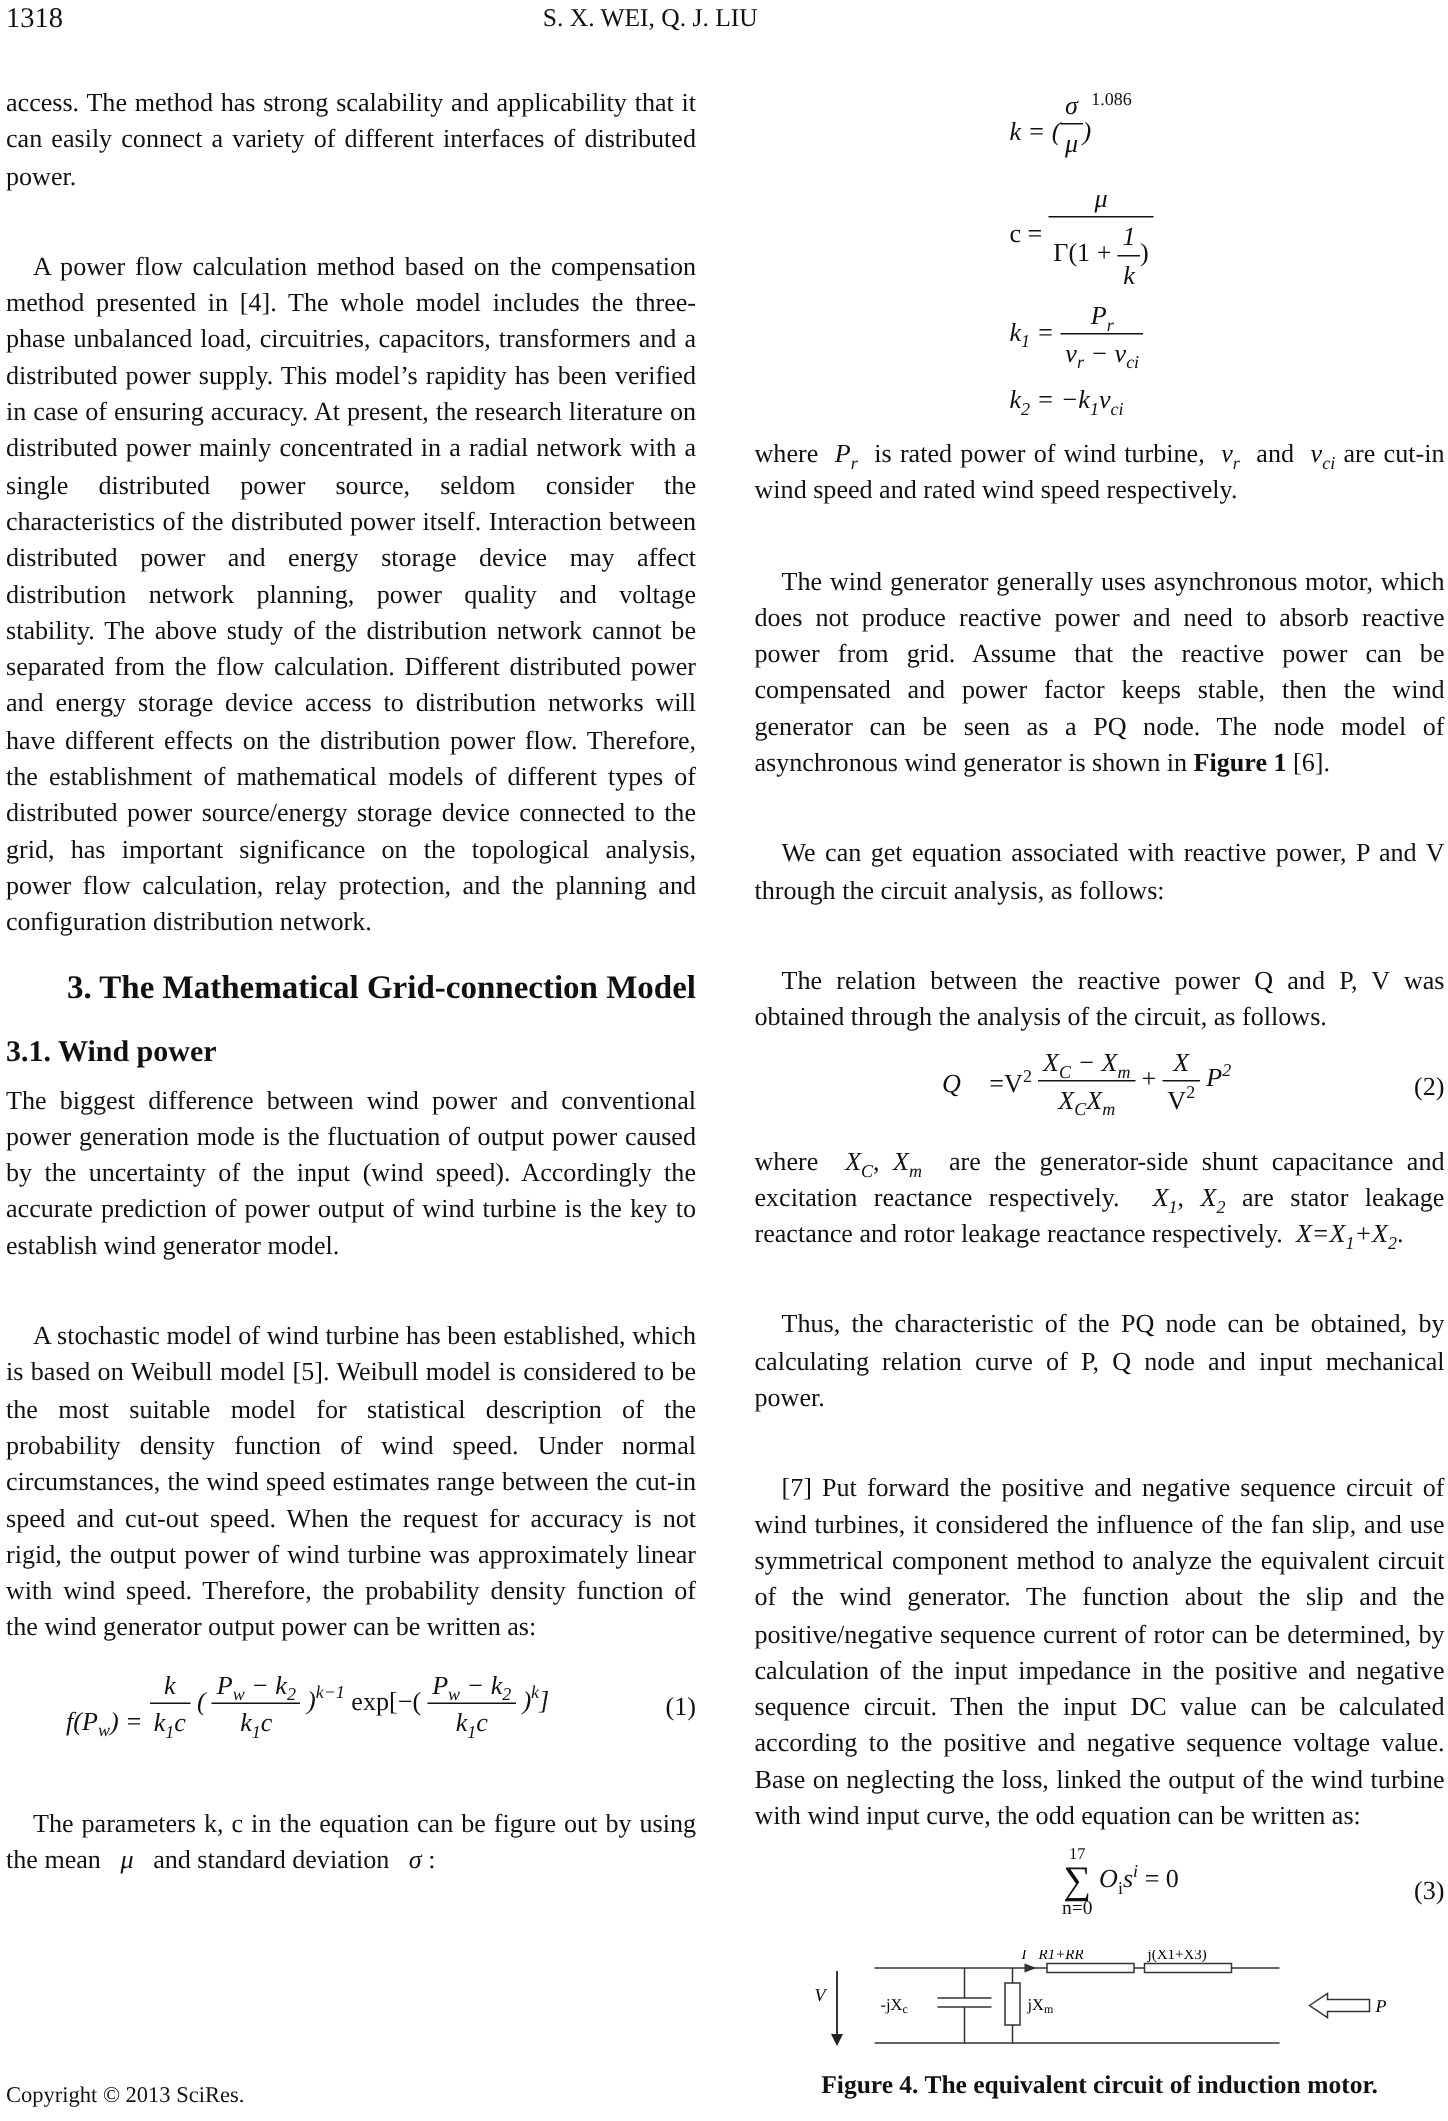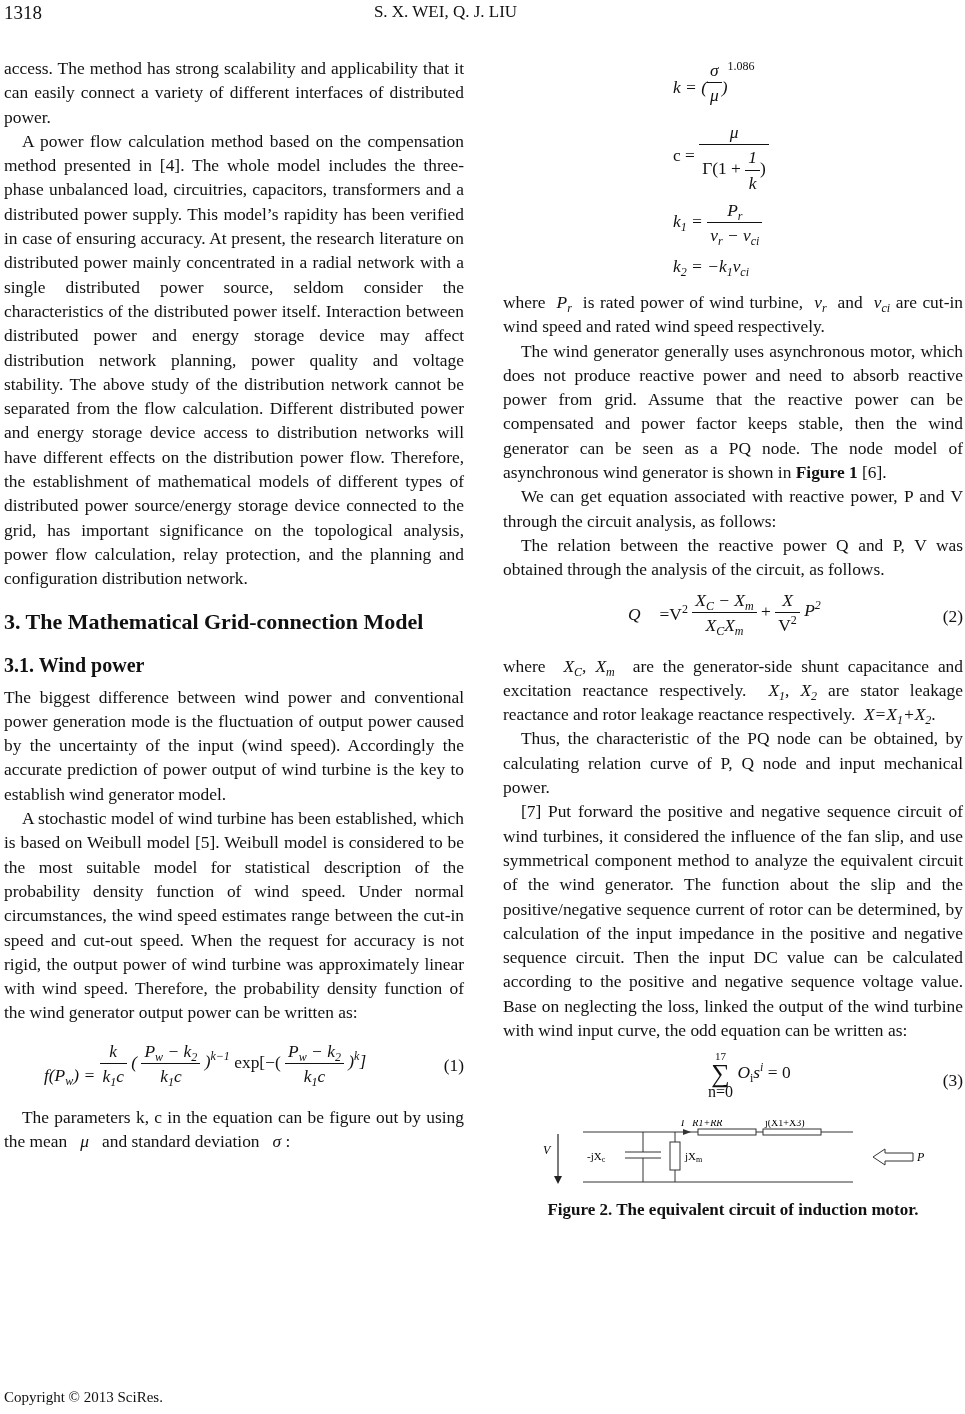--- a/index.html
+++ b/index.html
@@ -1,25 +1,25 @@
 <!DOCTYPE html>
 <html><head>
 <meta charset="utf-8">
 <style>
   html, body { margin:0; padding:0; background:#fff; }
   body { width:965px; height:1414px; position:relative; overflow:hidden;
          font-family:"Liberation Serif", "DejaVu Serif", serif; color:#111; }
   .hdr-page { position:absolute; left:4px; top:2px; font-size:19px; }
-  .hdr-auth { position:absolute; left:12px; width:867px; top:2px; text-align:center; font-size:17px; }
+  .hdr-auth { position:absolute; left:0; width:867px; top:2px; text-align:center; font-size:17px; }
   .col { position:absolute; top:56px; width:460px; font-size:17.4px; line-height:24.3px; text-align:justify; }
   .col.left { left:4px; }
   .col.right { left:503px; }
   p { margin:0; }
-  .ind { text-indent:18px; }
-  .sec { font-family:"Liberation Serif", serif; font-weight:bold; font-size:22px; line-height:26px; margin:18px 0 10px 0; text-align:left; }
+  .ind { text-indent:18px;margin-top:36px; }
+  .sec { font-family:"Liberation Serif", serif; font-weight:bold; font-size:22px; line-height:26px; margin:18px 0 10px 0; text-align:right; }
   .sec .l2 { display:block; padding-left:26px; }
   .sub { font-weight:bold; font-size:20px; line-height:24px; margin:18px 0 8px 0; text-align:left; }
   i.v { font-style:italic; }
   sub, sup { font-size:12px; line-height:0; }
   .eq { position:relative; font-style:italic; }
   .eqnum { position:absolute; right:0; font-style:normal; }
   .frac { display:inline-block; vertical-align:middle; text-align:center; }
   .frac > span { display:block; padding:0 3px; }
   .frac > span.num { border-bottom:1px solid #111; }
   .fig-caption { font-weight:bold; font-size:17px; text-align:center; margin-top:6px; }
@@ -115,21 +115,21 @@
     <span>are stator leakage reactance and rotor leakage reactance respectively.</span>
     &nbsp;<i class="v">X=X<sub>1</sub>+X<sub>2</sub></i>.
   </p>
   <p class="ind">Thus, the characteristic of the PQ node can be obtained, by calculating relation curve of P, Q node and input mechanical power.</p>
   <p class="ind">[7] Put forward the positive and negative sequence circuit of wind turbines, it considered the influence of the fan slip, and use symmetrical component method to analyze the equivalent circuit of the wind generator. The function about the slip and the positive/negative sequence current of rotor can be determined, by calculation of the input impedance in the positive and negative sequence circuit. Then the input DC value can be calculated according to the positive and negative sequence voltage value. Base on neglecting the loss, linked the output of the wind turbine with wind input curve, the odd equation can be written as:</p>
 
   <div class="eq" style="height:62px; margin-top:8px; padding-left:205px;">
     <span style="display:inline-block; text-align:center; vertical-align:middle; font-style:normal;">
       <span style="display:block; font-size:11px; line-height:12px;">17</span>
       <span style="display:block; font-size:26px; line-height:24px;">∑</span>
-      <span style="display:block; font-size:16px; line-height:12px;">n=0</span>
+      <span style="display:block; font-size:13px; line-height:12px;">n=0</span>
     </span>
     <span>O<sub style="font-style:normal;">i</sub>s<sup>i</sup> <span style="font-style:normal;">= 0</span></span>
     <span class="eqnum" style="top:18px;">(3)</span>
   </div>
 
   <div>
     <svg class="circuit" width="400" height="72" viewBox="0 0 400 72">
 
       <line x1="40" y1="12" x2="310" y2="12" stroke="#333" stroke-width="1"></line>
       <line x1="40" y1="62" x2="310" y2="62" stroke="#333" stroke-width="1"></line>
@@ -151,18 +151,18 @@
 
       <polygon points="140,9 148,12 140,15" fill="#333"></polygon>
       <rect x="155" y="9" width="58" height="6" fill="#fff" stroke="#333"></rect>
       <rect x="220" y="9" width="58" height="6" fill="#fff" stroke="#333"></rect>
       <text x="138" y="6" font-size="10" font-style="italic"><tspan>I</tspan><tspan dx="8">R1+RR</tspan></text>
       <text x="222" y="6" font-size="10">j(X1+X3)</text>
 
       <polygon points="330,37 342,29 342,33 370,33 370,41 342,41 342,45" fill="#fff" stroke="#333"></polygon>
       <text x="374" y="41" font-size="12" font-style="italic">P</text>
     </svg>
-    <div class="fig-caption">Figure 2. The equivalent circuit of induction motor.</div>
+    <div class="fig-caption">Figure 4. The equivalent circuit of induction motor.</div>
   </div>
 </div>
 
 <div class="footer-left">Copyright © 2013 SciRes.</div>
 <div class="footer-right">EPE</div>
 
 </body></html>

